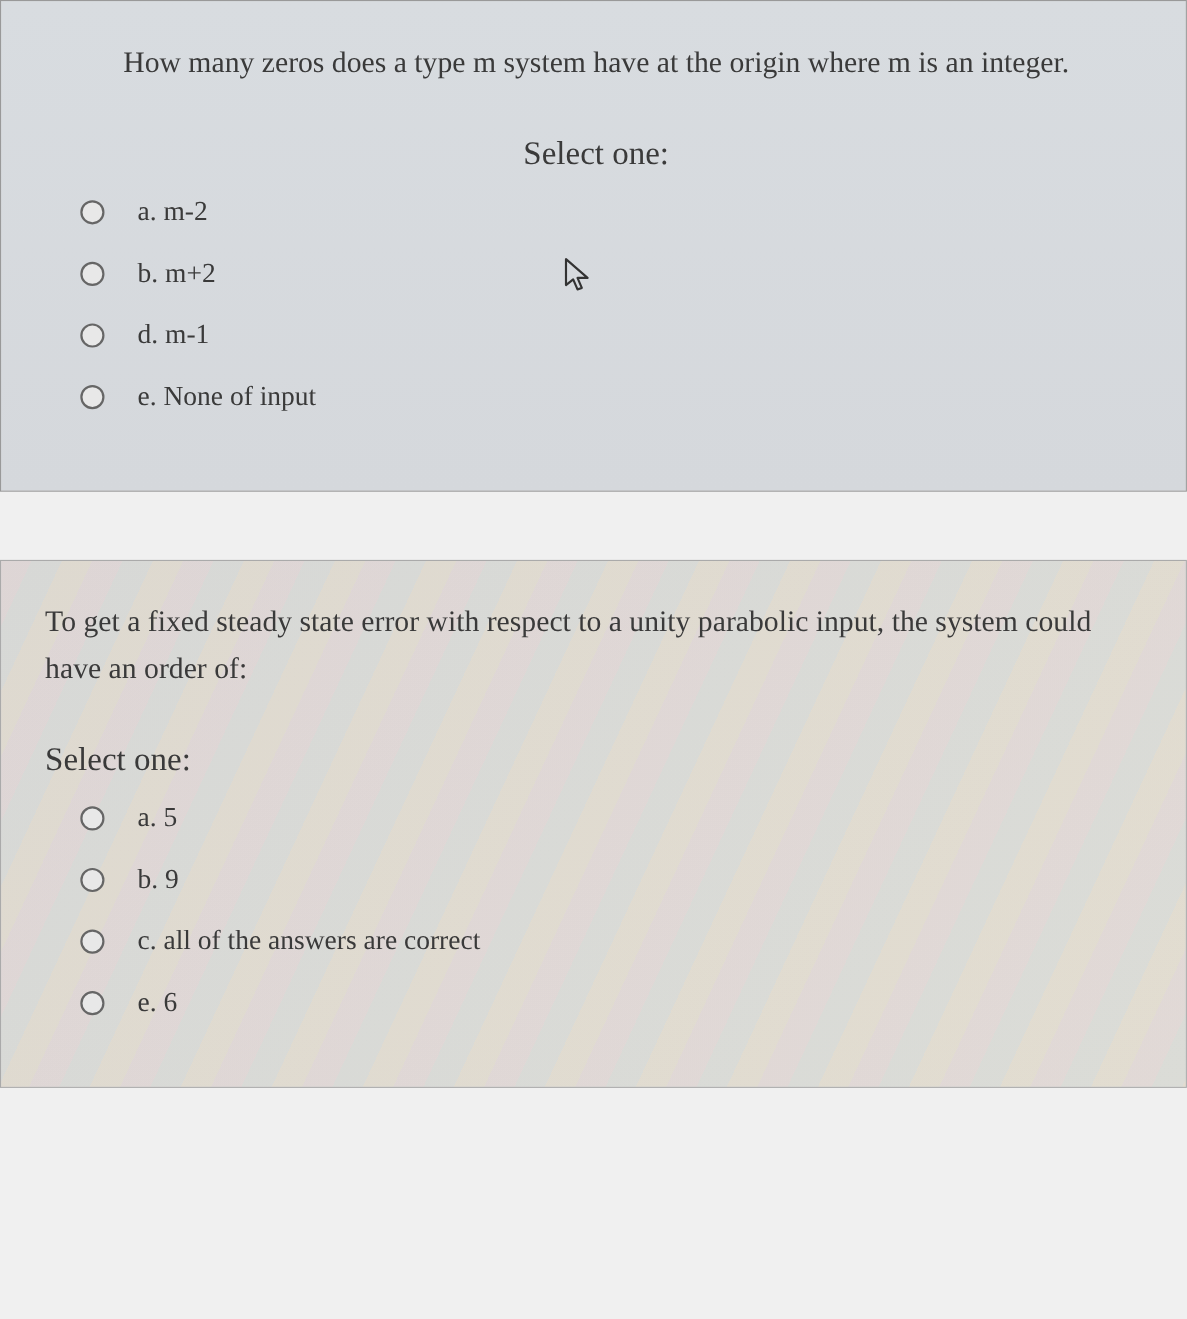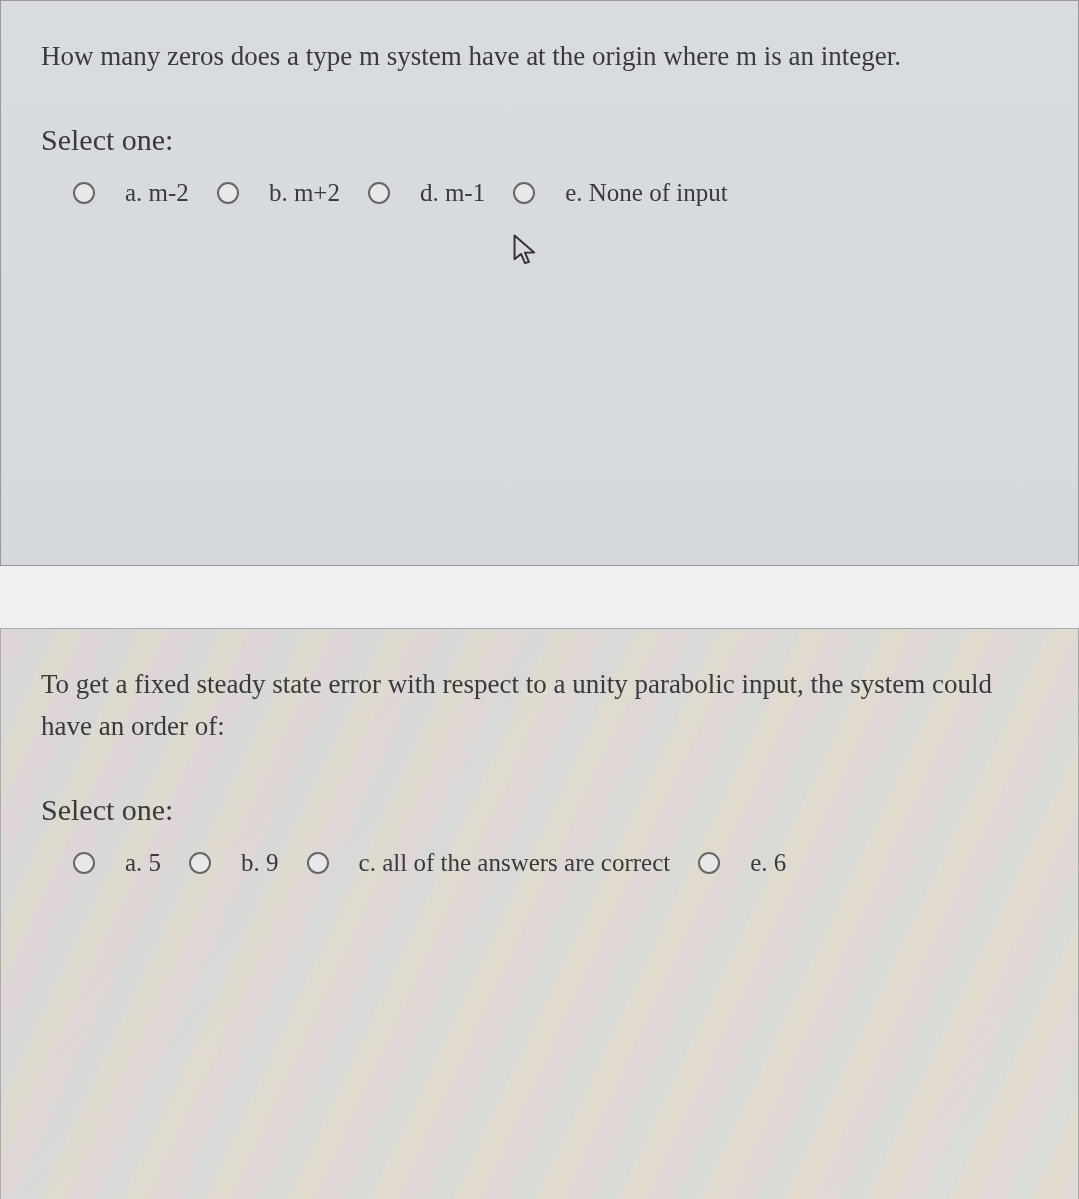--- a/index.html
+++ b/index.html
@@ -14,26 +14,27 @@
       height: 1199px;
       padding: 0;
     }
     .question-block {
       margin: 0;
       padding: 35px 35px 30px 40px;
       position: relative;
     }
     .q1 {
       background: linear-gradient(to bottom, #d8dce0, #d5d8dc);
-      height: 566px;
+      height: 447px;
       border: 1px solid #999;
+      text-align: center;
     }
     .q2 {
       background: linear-gradient(135deg, #dcd8d4, #e0dcd5);
-      height: 620px;
+      height: 480px;
       margin-top: 62px;
       border: 1px solid #aaa;
       position: relative;
       overflow: hidden;
     }
     .q2::before {
       content: '';
       position: absolute;
       inset: 0;
       background: repeating-linear-gradient(
@@ -55,21 +56,21 @@
       position: relative;
     }
     .prompt-label {
       font-size: 30px;
       color: #3a3a3a;
       margin-bottom: 22px;
       position: relative;
     }
     .options {
       display: flex;
-      flex-direction: row;
+      flex-direction: column;
       gap: 28px;
       padding-left: 32px;
       position: relative;
     }
     .option-row {
       display: flex;
       align-items: center;
       gap: 30px;
     }
     .radio {

